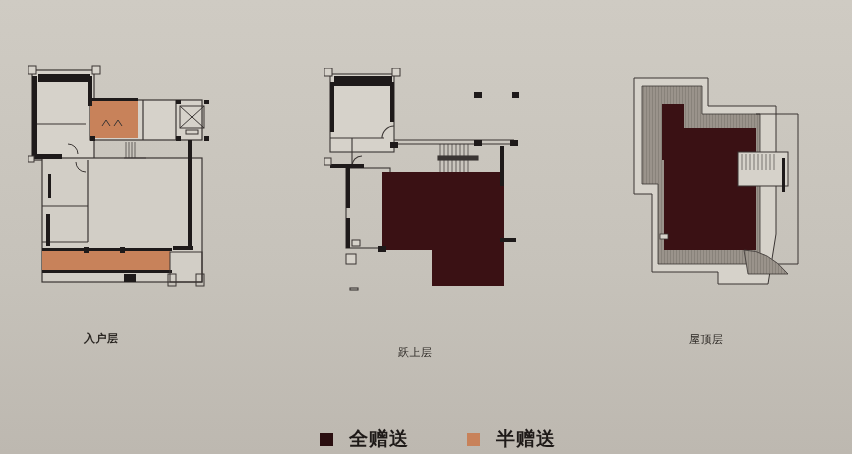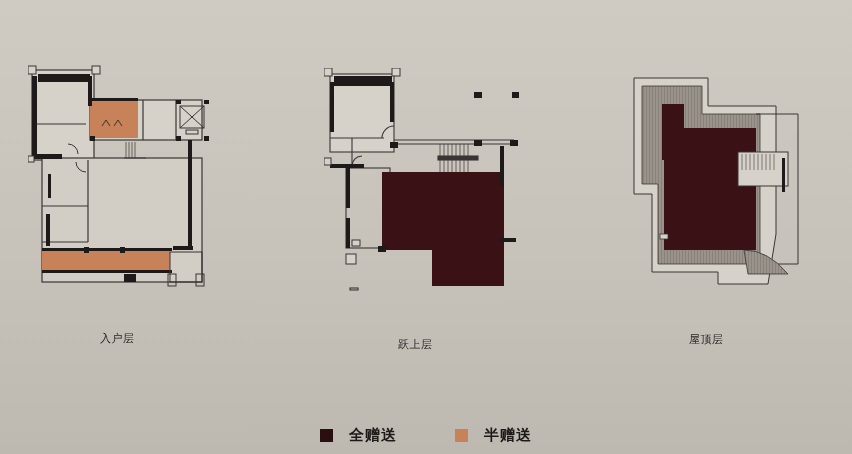--- a/index.html
+++ b/index.html
@@ -5,21 +5,21 @@
   html,body{margin:0;padding:0;}
   body{width:852px;height:454px;overflow:hidden;position:relative;
     background:linear-gradient(180deg,#cfcbc3 0%,#c6c2ba 60%,#bdb8b0 100%);
     font-family:"DejaVu Sans",sans-serif;}
   .plan{position:absolute;}
   .plan svg{display:block;}
   .caption{position:absolute;font-size:11px;color:#2a2622;letter-spacing:0.5px;}
   .legend{position:absolute;top:426px;left:320px;display:flex;align-items:center;gap:0;}
   .legend-item{display:flex;align-items:center;margin-right:58px;}
   .swatch{width:13px;height:13px;display:inline-block;margin-right:16px;}
-  .legend-label{font-size:15px;font-weight:bold;color:#1e1a18;letter-spacing:1px;}
+  .legend-label{font-size:19px;font-weight:bold;color:#1e1a18;letter-spacing:1px;}
 </style>
 </head>
 <body>
 
 <div class="plan" style="left:28px;top:64px;">
   <svg width="185" height="225" viewBox="0 0 185 225">
     <g fill="none" stroke="#3a3533" stroke-width="1.2">
 
       <rect x="4" y="6" width="62" height="90" fill="#d6d2ca"></rect>
       <rect x="62" y="36" width="112" height="40" fill="#d6d2ca"></rect>
@@ -167,22 +167,22 @@
         <line x1="142" y1="80" x2="142" y2="96"></line>
         <line x1="146" y1="80" x2="146" y2="96"></line>
     </g>
     <rect x="154" y="84" width="3" height="34" fill="#1e1a1a"></rect>
     <path d="M128 40 L170 40 L170 190 L150 190" fill="none" stroke="#3a3533" stroke-width="1"></path>
     <path d="M116 176 Q140 176 160 200 L120 200 Z" fill="url(#hatch)" stroke="#3a3533" stroke-width="0.8"></path>
     <rect x="32" y="160" width="8" height="5" fill="#d6d2ca" stroke="#3a3533" stroke-width="0.8"></rect>
   </svg>
 </div>
 
-<div class="caption" style="left:100px;top:331px;">入户层</div>
-<div class="caption" style="left:398px;top:337px;">跃上层</div>
+<div class="caption" style="left:84px;top:331px;font-weight:bold;">入户层</div>
+<div class="caption" style="left:398px;top:345px;">跃上层</div>
 <div class="caption" style="left:689px;top:332px;text-align:right;">屋顶层</div>
 
 <div class="legend">
   <div class="legend-item">
     <span class="swatch" style="background:#2a0e10;"></span>
     <span class="legend-label">全赠送</span>
   </div>
   <div class="legend-item">
     <span class="swatch" style="background:#c8825a;"></span>
     <span class="legend-label">半赠送</span>

